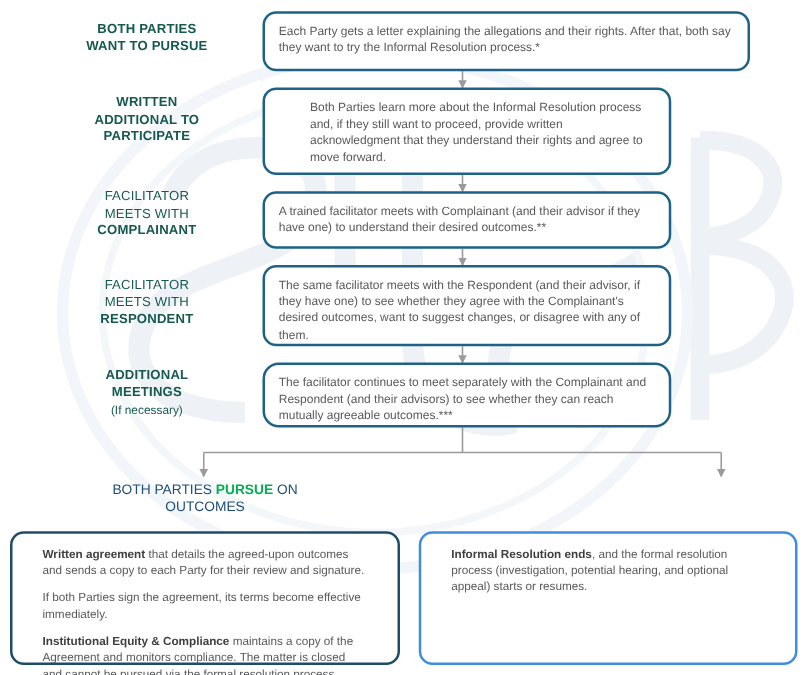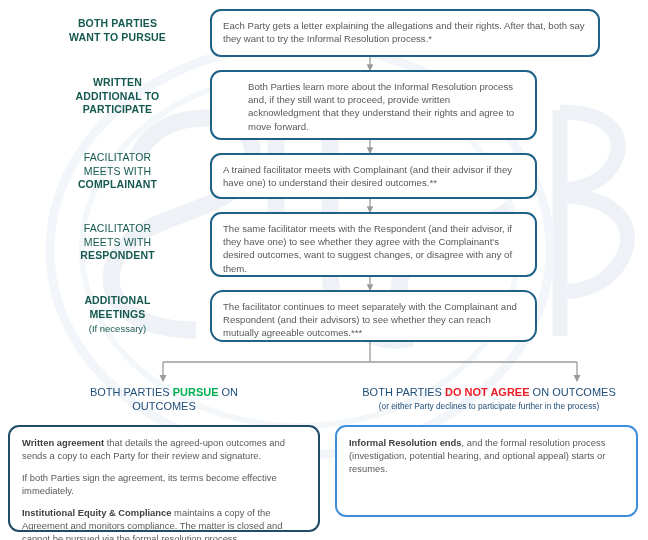--- a/index.html
+++ b/index.html
@@ -102,21 +102,21 @@
     line-height: 11px;
     padding-top: 2px;
     white-space: nowrap;
   }
 
   .result-box {
     position: absolute;
     box-sizing: border-box;
     background: #ffffff;
     border-radius: 11px;
-    padding: 9px 12px;
+    padding: 9px 24px;
     color: #58595b;
     font-size: 9.4px;
     line-height: 13px;
   }
   .result-box.left  { border: 2.5px solid #1f4d68; }
   .result-box.right { border: 2.2px solid #3f8ede; }
   .result-box p { margin: 0 0 9px 0; }
   .result-box p:last-child { margin-bottom: 0; }
   .result-box b { color: #3f3f41; font-weight: bold; }
 </style>
@@ -214,29 +214,25 @@
 
     <div class="step-box" style="left:210px; top:290px; width:327px; height:52px;border-radius:13px;">
       <span>The facilitator continues to meet separately with the Complainant and Respondent (and their advisors) to see whether they can reach mutually agreeable outcomes.***</span>
     </div>
 
     <div class="outcome-label" style="left:33px; top:385px; width:262px;">
       <span class="big"><span>BOTH PARTIES </span><span class="agree">PURSUE</span><span> ON</span></span>
       <span class="big">OUTCOMES</span>
     </div>
 
-    <div class="outcome-label" style="left:340px; top:385px; width:298px;">
-      <span class="big"><span>BOTH PARTIES </span><span class="disagree">DO NOT AGREE</span><span> ON OUTCOMES</span></span>
-      <span class="sub2">(or either Party declines to participate further in the process)</span>
-    </div>
 
     <div class="result-box left" style="left:8px; top:425px; width:312px; height:107px;">
       <p><b>Written agreement</b><span> that details the agreed-upon outcomes and sends a copy to each Party for their review and signature.</span></p>
       <p><span>If both Parties sign the agreement, its terms become effective immediately.</span></p>
       <p><b>Institutional Equity &amp; Compliance</b><span> maintains a copy of the Agreement and monitors compliance. The matter is closed and cannot be pursued via the formal resolution process.</span></p>
     </div>
 
-    <div class="result-box right" style="left:335px; top:425px; width:303px; height:92px;">
+    <div class="result-box right" style="left:335px; top:425px; width:303px; height:107px;">
       <p><b>Informal Resolution ends</b><span>, and the formal resolution process (investigation, potential hearing, and optional appeal) starts or resumes.</span></p>
     </div>
 
   </div>
 </div>
 
 </body></html>

